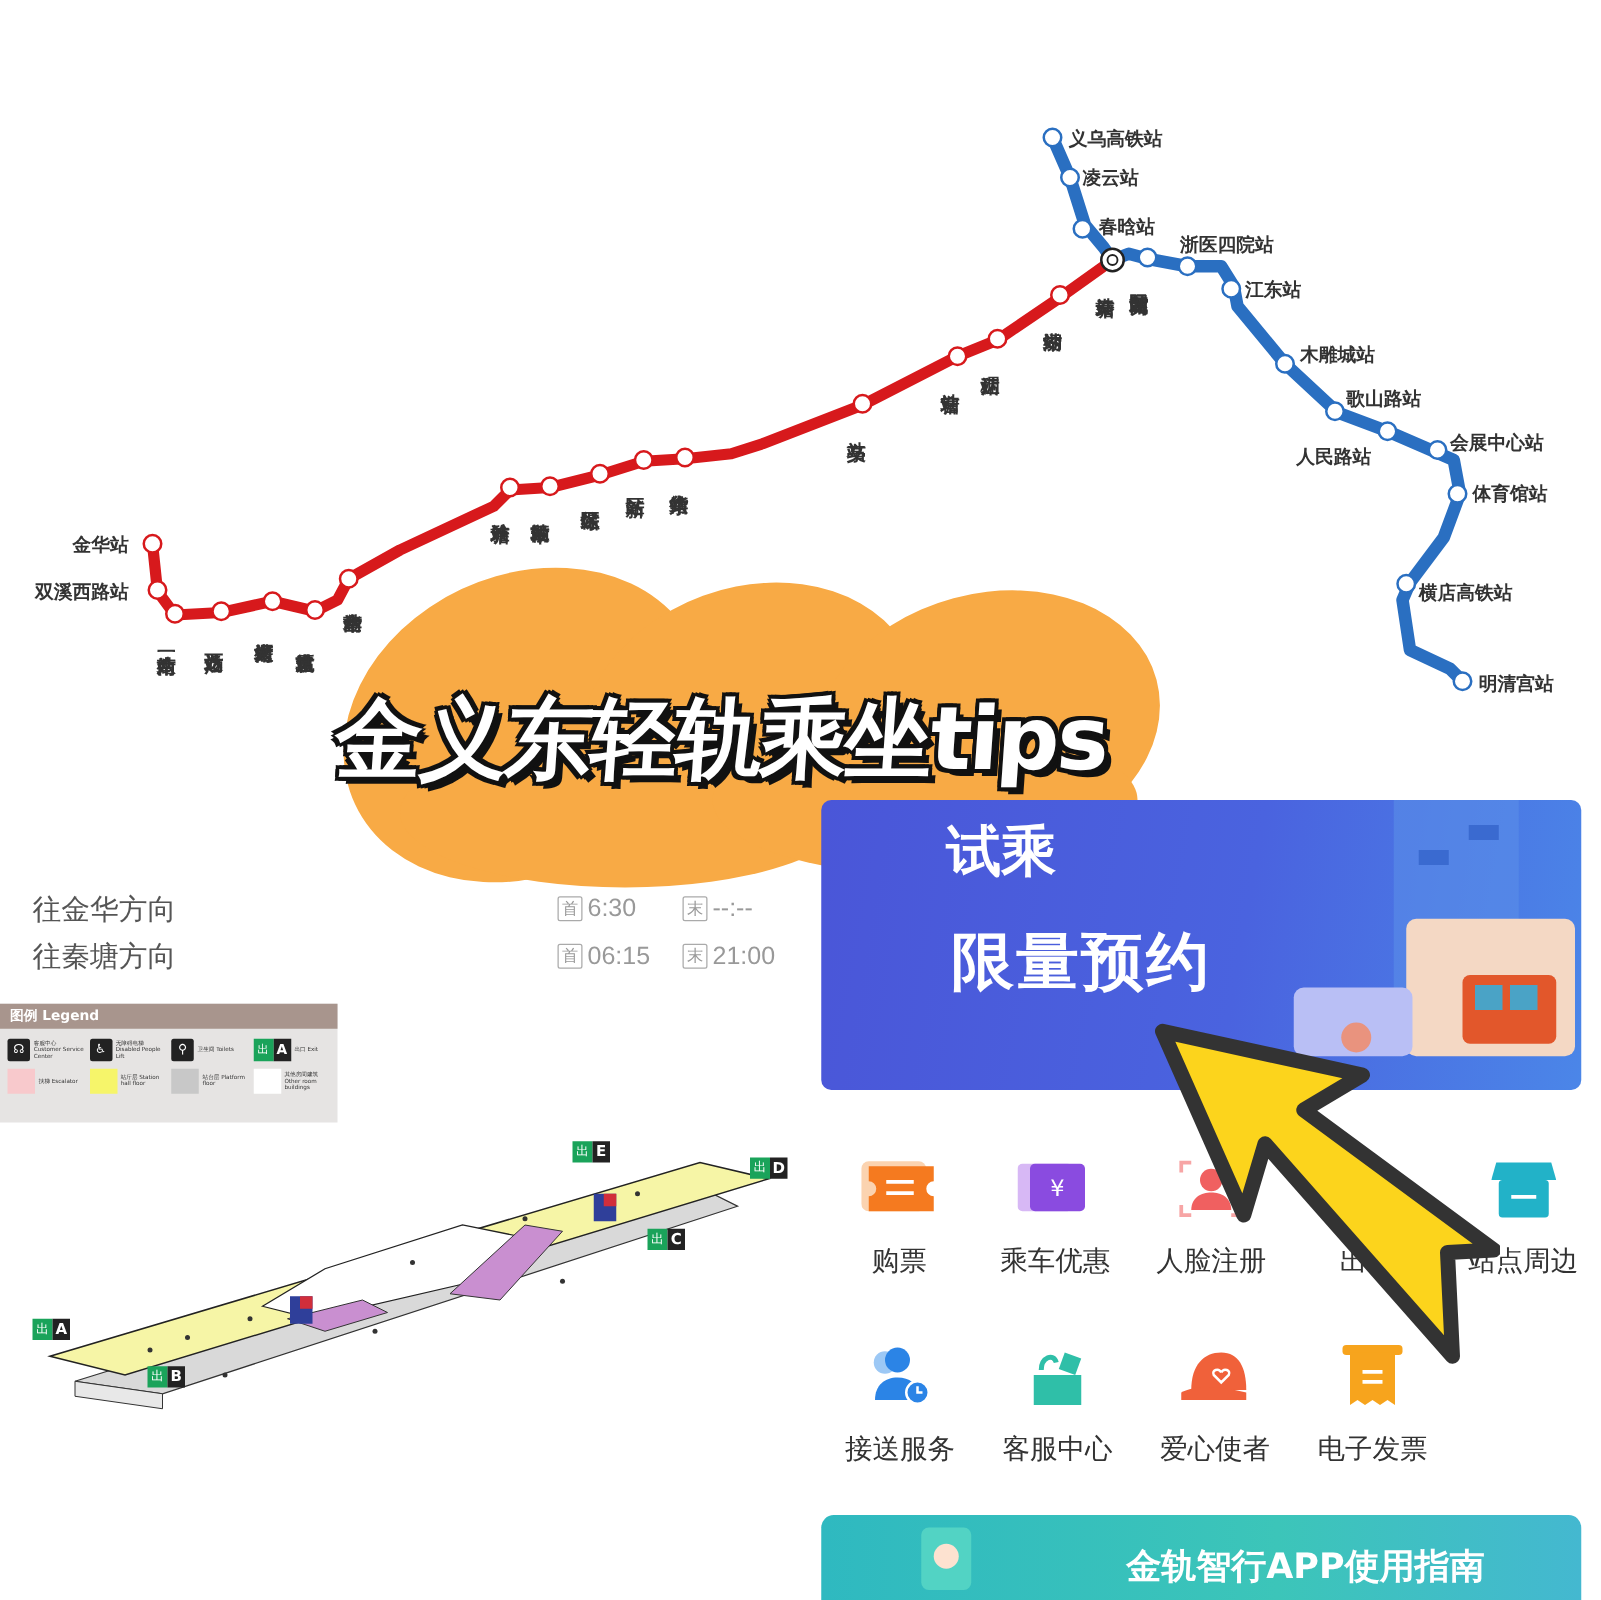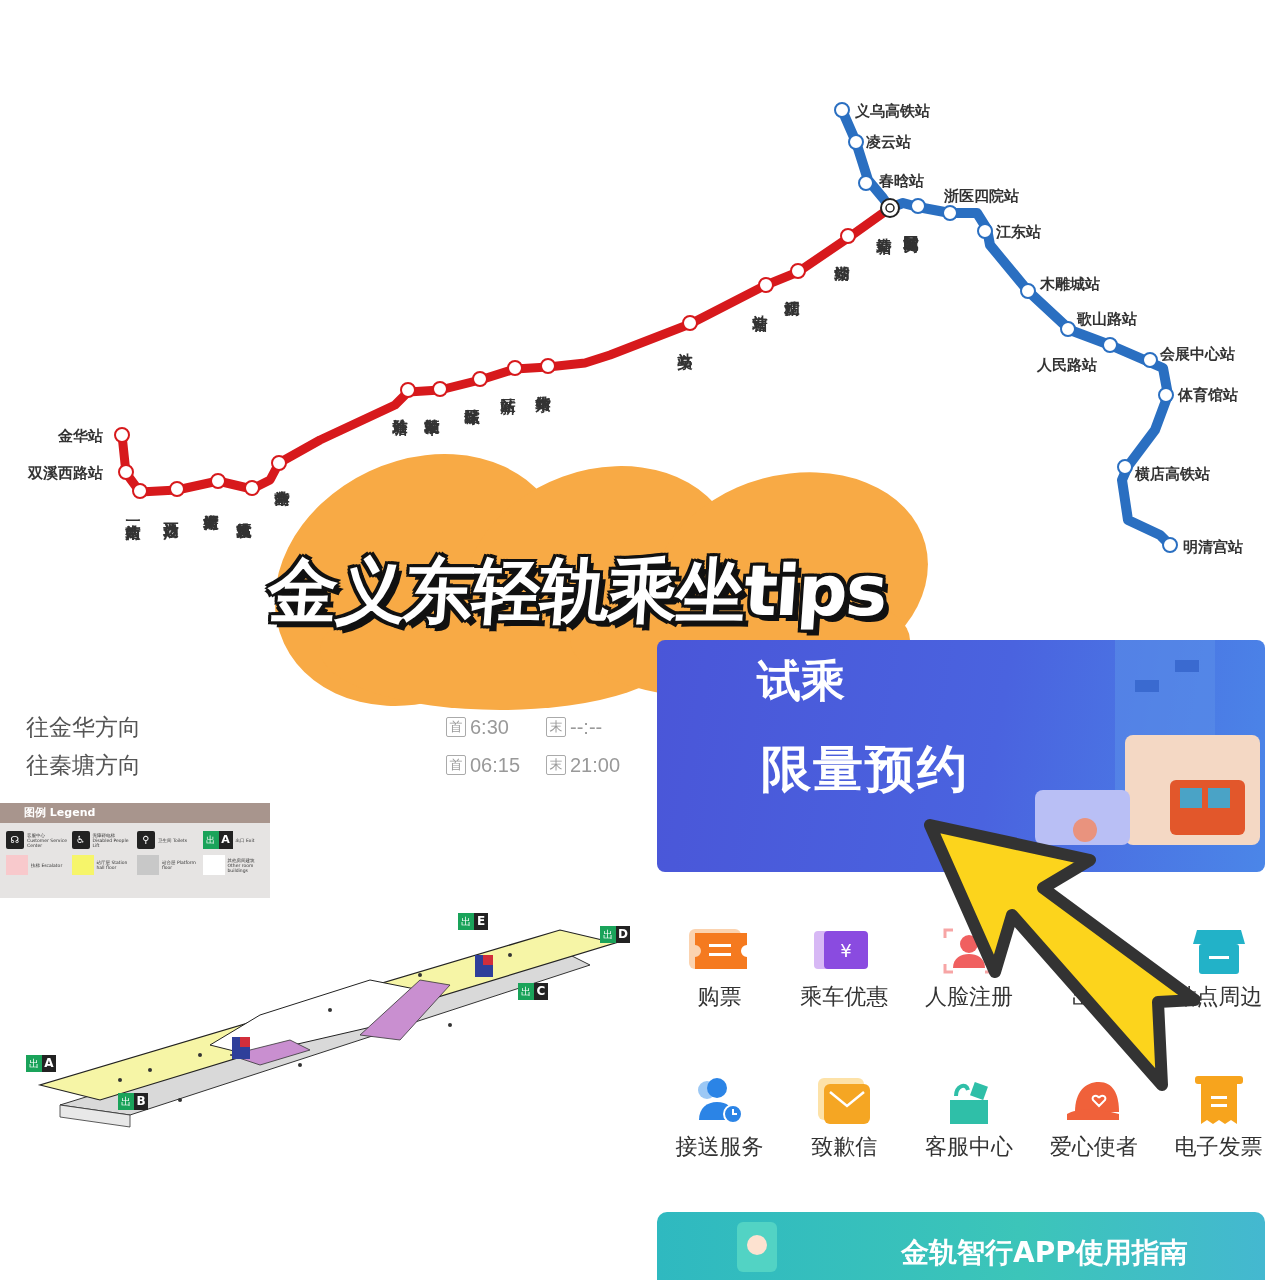--- a/index.html
+++ b/index.html
@@ -25,21 +25,21 @@
   
   .schedule { position: absolute; left: 26px; top: 708px; width: 620px; z-index: 5; }
   .sched-row { display: flex; align-items: center; height: 38px; }
   .sched-dir { font-size: 23px; color: #555; width: 420px; }
   .sched-times { display: flex; gap: 12px; font-size: 20px; color: #999; font-family: "Liberation Sans", sans-serif; }
   .sched-tag { display: inline-block; border: 1.5px solid #aaa; color: #999; font-size: 13px; width: 20px; height: 20px; line-height: 17px; text-align: center; margin-right: 4px; border-radius: 2px; vertical-align: middle; }
   .time-item { display: flex; align-items: center; min-width: 88px; }
 
   
   .legend { position: absolute; left: 0; top: 803px; width: 270px; height: 95px; background: #e6e4e3; }
-  .legend-head { background: #a8958d; height: 20px; color: #fff; font-size: 11px; font-weight: bold; line-height: 20px; padding-left: 24px; }
+  .legend-head { background: #a8958d; height: 20px; color: #fff; font-size: 11px; font-weight: bold; line-height: 20px; padding-left: 8px; }
   .legend-grid { display: grid; grid-template-columns: repeat(4, 1fr); gap: 6px 4px; padding: 8px 6px; }
   .legend-item { display: flex; align-items: center; gap: 3px; font-size: 4.5px; color: #333; line-height: 5px; }
   .lg-icon { width: 18px; height: 18px; background: #222; color: #fff; font-size: 10px; text-align: center; line-height: 18px; border-radius: 2px; flex-shrink: 0; }
   .lg-swatch { width: 22px; height: 20px; flex-shrink: 0; }
   .lg-exit { display: flex; flex-shrink: 0; }
   .lg-exit .g { background: #1aa35a; color: #fff; font-size: 9px; width: 16px; height: 18px; text-align: center; line-height: 18px; }
   .lg-exit .k { background: #222; color: #fff; font-size: 11px; font-weight: bold; width: 14px; height: 18px; text-align: center; line-height: 18px; }
 
   .station-svg { position: absolute; left: 0; top: 905px; width: 650px; height: 225px; }
   .exit-tag { position: absolute; display: flex; }
@@ -53,21 +53,21 @@
   }
   .banner-line1 { position: absolute; left: 100px; top: 12px; font-size: 44px; font-weight: bold; color: #fff; }
   .banner-line2 { position: absolute; left: 104px; top: 96px; font-size: 50px; font-weight: bold; color: #fff; letter-spacing: 2px; }
   .banner-art { position: absolute; right: 0; top: 0; width: 290px; height: 232px; }
 
   
   .services { position: absolute; left: 657px; top: 920px; width: 624px; }
   .svc-row { display: flex; height: 150px; }
   .svc { width: 126px; display: flex; flex-direction: column; align-items: center; }
   .svc-icon { width: 62px; height: 62px; display: flex; align-items: center; justify-content: center; }
-  .svc-label { font-size: 22px; color: #333; white-space: nowrap; }
+  .svc-label { font-size: 22px; color: #333; margin-top: 12px; white-space: nowrap; }
 
   .guide-banner {
     position: absolute; left: 657px; top: 1212px; width: 608px; height: 80px; border-radius: 10px;
     background: linear-gradient(90deg, #2fb9c0 0%, #3cc5b9 60%, #44b8d0 100%); overflow: hidden;
   }
   .guide-text { position: absolute; left: 244px; top: 22px; font-size: 28px; font-weight: bold; color: #fff; white-space: nowrap; }
 
   .arrow-svg { position: absolute; left: 900px; top: 810px; width: 300px; height: 290px; z-index: 15; }
 </style>
 </head>
@@ -358,30 +358,20 @@
             <circle cx="26" cy="12" r="10" fill="#2b84e6"></circle>
             <path d="M8 44c0-12 8-18 18-18s16 5 16 14v4z" fill="#2b84e6"></path>
             <circle cx="42" cy="38" r="9" fill="#2b84e6" stroke="#fff" stroke-width="2"></circle>
             <path d="M42 33v5h4" stroke="#fff" stroke-width="2" fill="none"></path>
           </svg>
       </div>
       <span class="svc-label">接送服务</span>
     </div>
     <div class="svc">
       <div class="svc-icon">
-        <svg width="56" height="50" viewBox="0 0 56 50">
-            <rect x="2" y="2" width="46" height="42" rx="6" fill="#fde2a8"></rect>
-            <rect x="8" y="8" width="46" height="40" rx="6" fill="#f5a623"></rect>
-            <path d="M14 16l17 14 17-14" fill="none" stroke="#fff" stroke-width="2.5"></path>
-          </svg>
-      </div>
-      <span class="svc-label">致歉信</span>
-    </div>
-    <div class="svc">
-      <div class="svc-icon">
         <svg width="50" height="50" viewBox="0 0 50 50">
             <path d="M12 20c0-10 10-14 12-6" fill="none" stroke="#2fbfa8" stroke-width="4"></path>
             <rect x="28" y="8" width="14" height="14" fill="#2fbfa8" transform="rotate(20 35 15)"></rect>
             <rect x="6" y="24" width="38" height="24" fill="#2fbfa8"></rect>
           </svg>
       </div>
       <span class="svc-label">客服中心</span>
     </div>
     <div class="svc">
       <div class="svc-icon">

